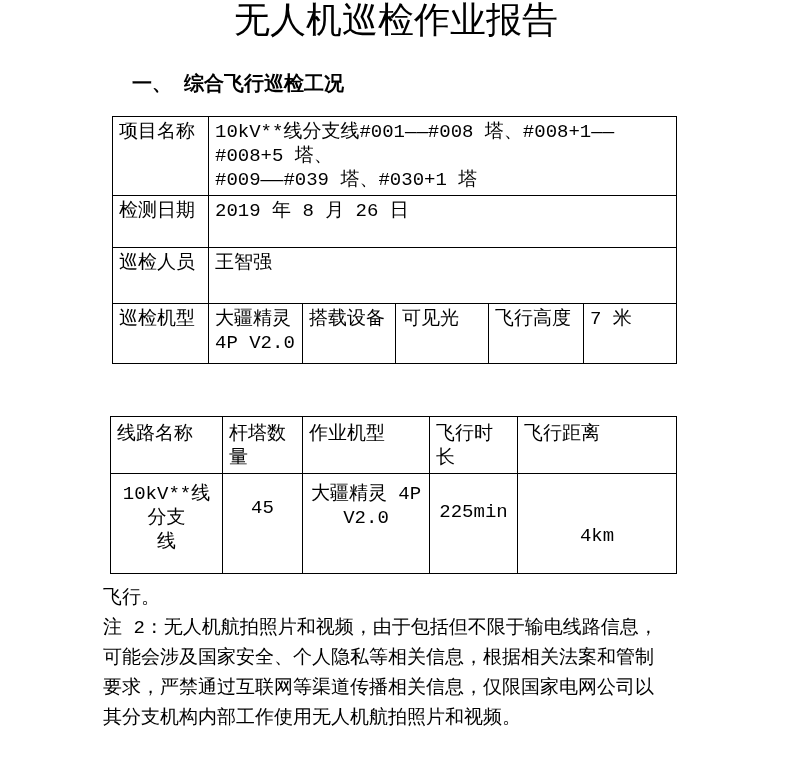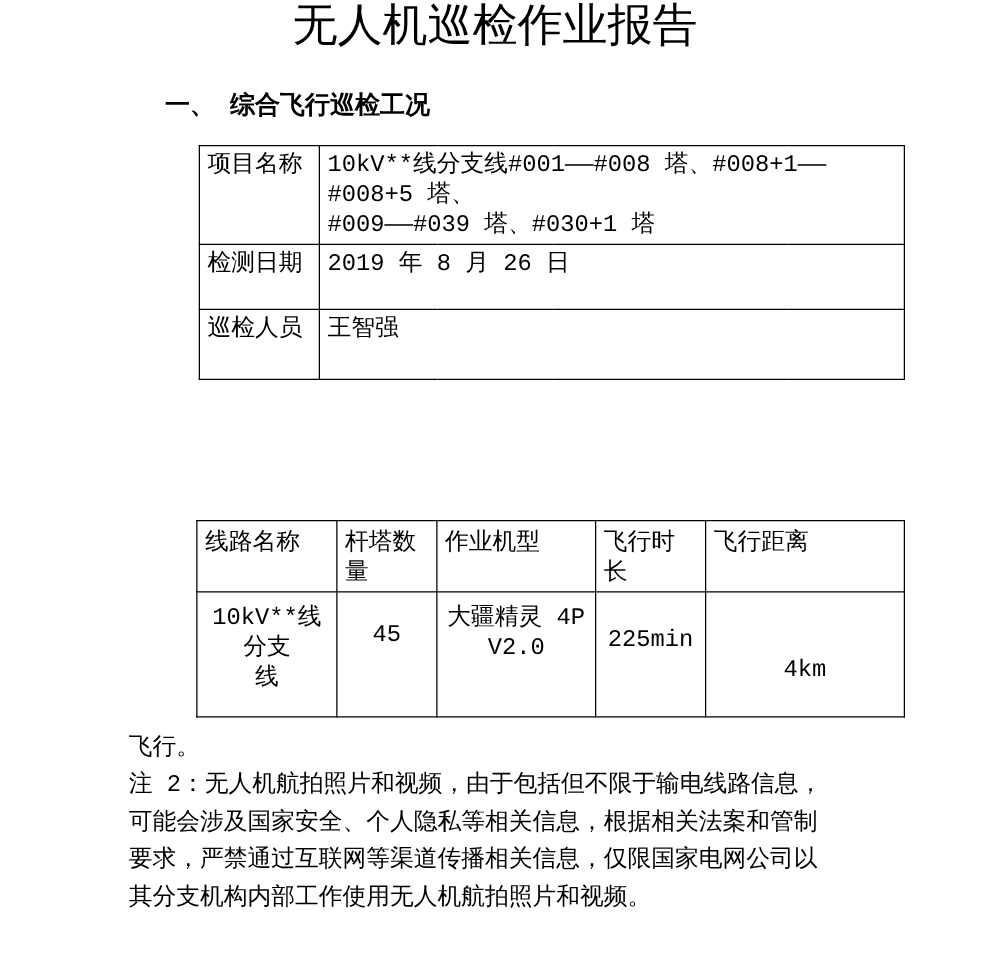--- a/index.html
+++ b/index.html
@@ -23,21 +23,20 @@
   .heading {
     position: absolute;
     top: 70px; left: 132px;
     font-size: 20px;
     font-weight: bold;
   }
   table {
     position: absolute;
     border-collapse: collapse;
     table-layout: fixed;
-    margin-left: 47px;
   }
   td {
     border: 1px solid #000000;
     vertical-align: top;
     font-size: 19px;
     line-height: 24px;
     padding: 3px 6px;
     overflow: hidden;
   }
   .t1 { left: 112px; top: 116px; width: 564px; }
@@ -98,20 +97,31 @@
         </td>
       </tr>
       <tr class="r2">
         <td>检测日期</td>
         <td colspan="5">2019 年 8 月 26 日</td>
       </tr>
       <tr class="r3">
         <td>巡检人员</td>
         <td colspan="5" class="indent">王智强</td>
       </tr>
+      <tr class="r4">
+        <td>巡检机型</td>
+        <td>
+          <div>大疆精灵</div>
+          <div>4P V2.0</div>
+        </td>
+        <td>搭载设备</td>
+        <td>可见光</td>
+        <td>飞行高度</td>
+        <td>7 米</td>
+      </tr>
     </tbody>
   </table>
 
 
   <table class="t2">
     <colgroup>
       <col style="width:112px">
         <col style="width:80px">
         <col style="width:127px">
       <col style="width:88px">

